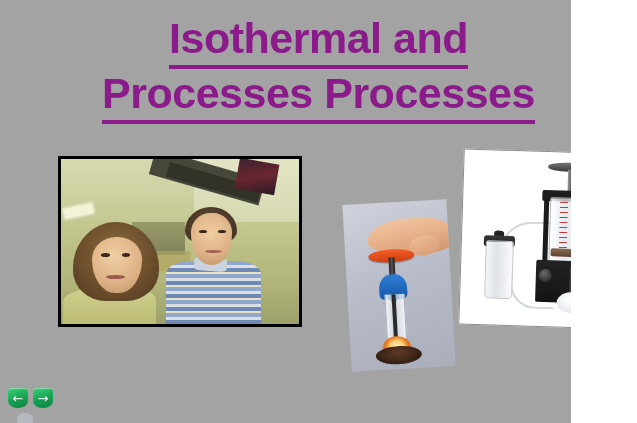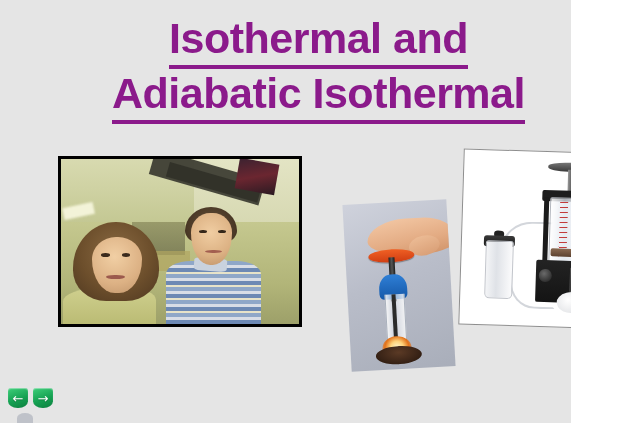--- a/index.html
+++ b/index.html
@@ -9,21 +9,21 @@
   body {
     width: 637px;
     height: 423px;
     overflow: hidden;
     font-family: "Liberation Sans", sans-serif;
   }
   #slide {
     position: relative;
     width: 571px;
     height: 423px;
-    background: #e5e5e5;
+    background: #a3a3a3;
     overflow: hidden;
   }
 
   
   #title-block {
     position: absolute;
     top: 14px;
     left: 0;
     width: 637px;
     text-align: center;
@@ -367,21 +367,21 @@
     opacity: .85;
   }
 </style>
 </head>
 <body>
 
 <div id="slide">
 
   <div id="title-block">
     <span class="title-line"><span class="ul">Isothermal and</span></span>
-    <span class="title-line"><span class="ul">Adiabatic Isothermal</span></span>
+    <span class="title-line"><span class="ul">Processes Processes</span></span>
   </div>
 
   <div id="people-photo">
     <div class="ph-layer" id="ph-ceiling"></div>
     <div class="ph-layer" id="ph-wall-right"></div>
     <div class="ph-layer" id="ph-lower"></div>
     <div class="ph-layer" id="ph-beam"></div>
     <div class="ph-layer" id="ph-beam2"></div>
     <div class="ph-layer" id="ph-poster"></div>
     <div class="ph-layer" id="ph-light"></div>

